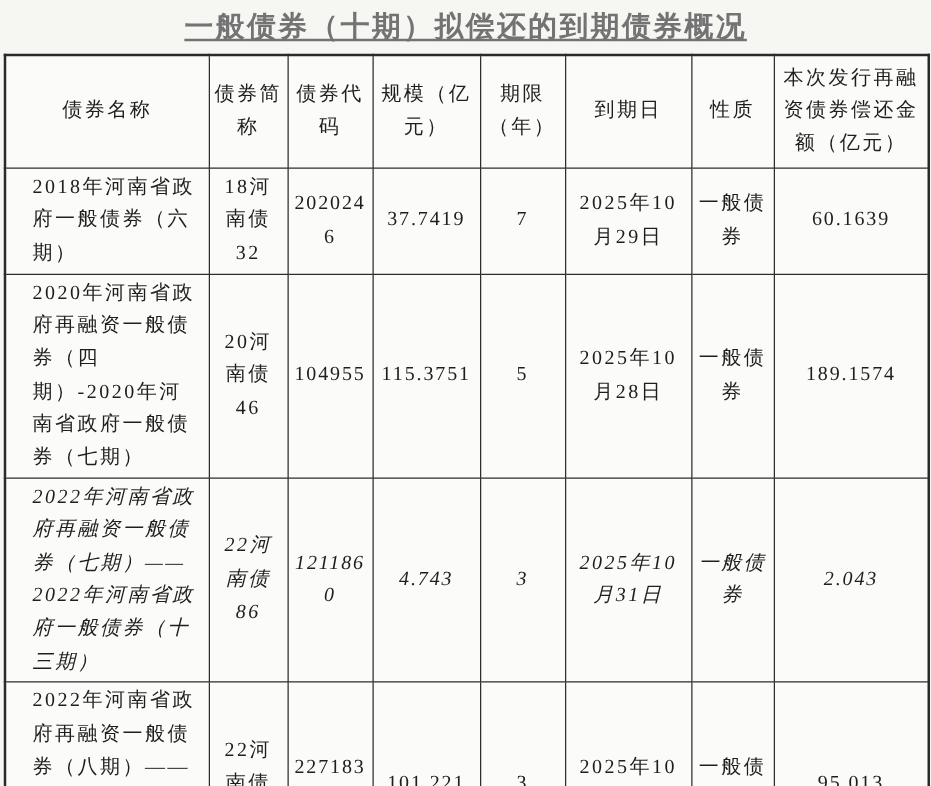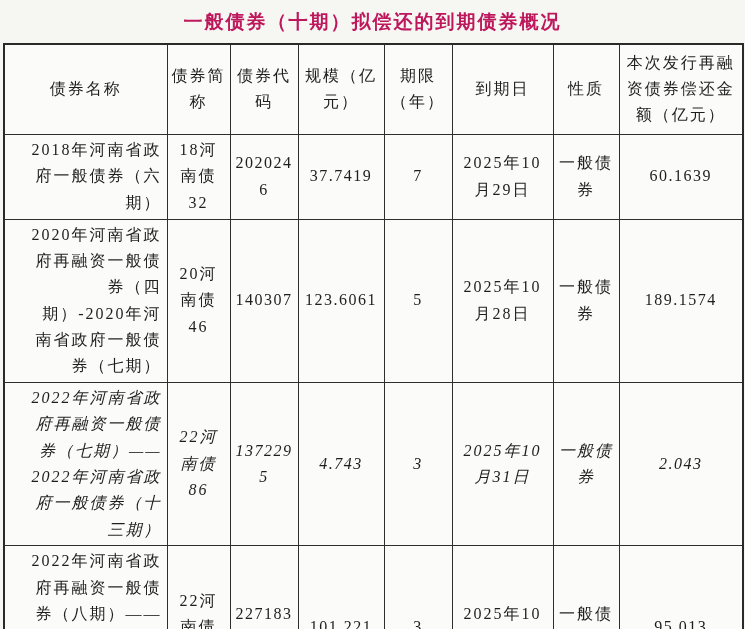--- a/index.html
+++ b/index.html
@@ -10,25 +10,26 @@
     width: 745px;
     height: 629px;
     background: #f6f6f3;
     font-family: "Liberation Serif", "DejaVu Serif", serif;
     color: #1e1e1e;
     overflow: hidden;
   }
   .page-title {
     margin: 7px 0 6px 0;
     text-align: center;
-    font-size: 19px;
+    font-size: 23px;
     line-height: 30px;
     font-weight: bold;
     letter-spacing: 2px;
-    color: #be185d;
+    color: #737373;
+    text-decoration: underline;
   }
   table.bond-table {
     table-layout: fixed;
     border-collapse: collapse;
     width: 739px;
     margin-left: 3px;
     background: #fbfbf9;
     border: 2px solid #2a2a2a;
   }
   .bond-table th, .bond-table td {
@@ -38,21 +39,21 @@
     vertical-align: middle;
     padding: 2px 4px;
     letter-spacing: 2px;
     line-height: 1.65;
     overflow: hidden;
   }
   .bond-table th {
     text-align: center;
   }
   td.name-cell {
-    text-align: right;
+    text-align: left;
     padding-left: 21px;
     padding-right: 5px;
   }
   td.center-cell {
     text-align: center;
   }
   td.num-cell {
     text-align: center;
     letter-spacing: 1.5px;
     word-break: break-all;
@@ -99,31 +100,31 @@
         <td class="num-cell">2020246</td>
         <td class="num-cell">37.7419</td>
         <td class="num-cell">7</td>
         <td class="center-cell">2025年10月29日</td>
         <td class="center-cell">一般债券</td>
         <td class="num-cell">60.1639</td>
       </tr>
       <tr class="row-1">
         <td class="name-cell">2020年河南省政府再融资一般债券（四期）-2020年河南省政府一般债券（七期）</td>
         <td class="center-cell">20河南债46</td>
-        <td class="num-cell">140307</td>
-        <td class="num-cell">123.6061</td>
+        <td class="num-cell">104955</td>
+        <td class="num-cell">115.3751</td>
         <td class="num-cell">5</td>
         <td class="center-cell">2025年10月28日</td>
         <td class="center-cell">一般债券</td>
         <td class="num-cell">189.1574</td>
       </tr>
       <tr class="row-2">
         <td class="name-cell">2022年河南省政府再融资一般债券（七期）——2022年河南省政府一般债券（十三期）</td>
         <td class="center-cell">22河南债86</td>
-        <td class="num-cell">1372295</td>
+        <td class="num-cell">1211860</td>
         <td class="num-cell">4.743</td>
         <td class="num-cell">3</td>
         <td class="center-cell">2025年10月31日</td>
         <td class="center-cell">一般债券</td>
         <td class="num-cell">2.043</td>
       </tr>
       <tr class="row-3">
         <td class="name-cell">2022年河南省政府再融资一般债券（八期）——2022年河南省政府一般债券（十四期）</td>
         <td class="center-cell">22河南债87</td>
         <td class="num-cell">2271836</td>

